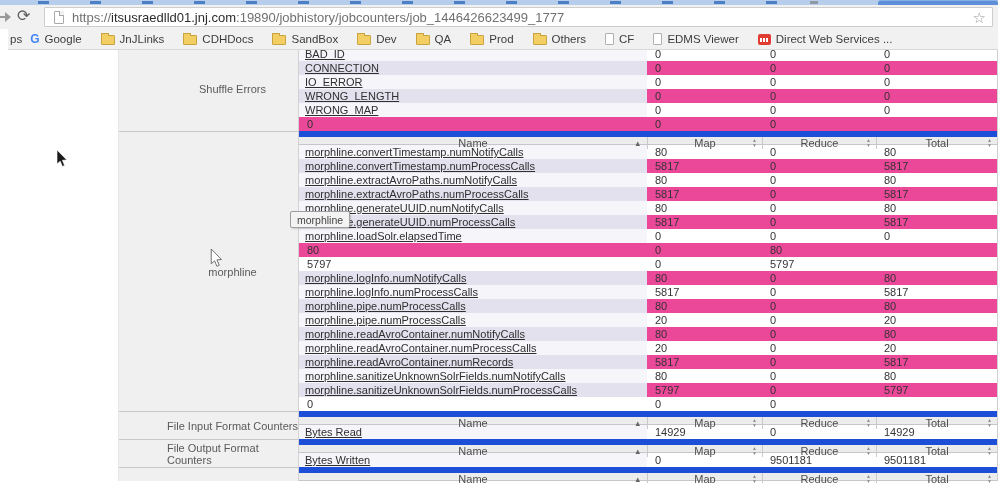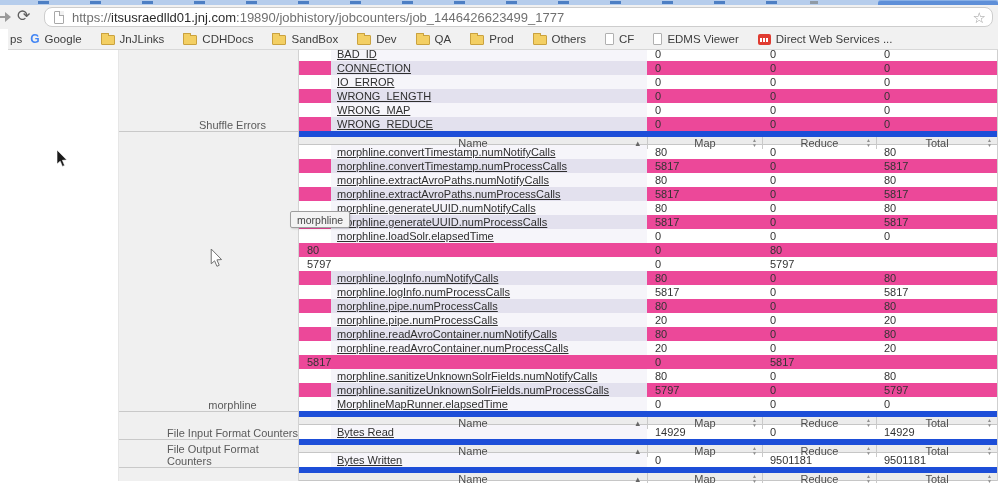--- a/index.html
+++ b/index.html
@@ -11,21 +11,21 @@
   .strip-dashes { position:absolute; left:38px; top:1px; width:770px; height:3px;
     background:repeating-linear-gradient(90deg,#4d7fc4 0 11px,transparent 11px 52px); }
   .strip-bar { position:absolute; right:0; top:0; width:120px; height:5px; background:#5e8fd8; border-radius:3px 3px 0 0; border-top:1px solid #89b0e6; }
   .strip-dot { position:absolute; left:810px; top:1px; width:8px; height:3px; background:#8f9aa5; }
 
   
   .toolbar { position:absolute; left:0; top:5px; width:998px; height:24px; background:#f1f1f1; }
   .fwd-icon { position:absolute; left:-6px; top:4px; color:#9a9a9a; }
   .reload-icon { position:absolute; left:17px; top:1px; font-size:16px; color:#5f5f5f; cursor:default; }
   .omnibox { position:absolute; left:44px; top:2px; width:949px; height:20px; background:#fff;
-    border:1px solid #cdcdcd; border-radius:8px; display:flex; align-items:center; }
+    border:1px solid #cdcdcd; border-radius:1px; display:flex; align-items:center; }
   .doc-favicon { width:10px; height:13px; background:#fff; border:1px solid #a8a8a8; border-radius:1px; margin:0 8px 0 9px; position:relative; }
   .doc-favicon::after { content:""; position:absolute; right:-1px; top:-1px; width:4px; height:4px; background:#f1f1f1; border-left:1px solid #a8a8a8; border-bottom:1px solid #a8a8a8; }
   .url-text { font-size:13px; color:#707070; white-space:nowrap; }
   .url-text .host { color:#2b2b2b; }
   .star-icon { position:absolute; right:6px; top:1px; font-size:15px; color:#9b9b9b; }
 
   
   .bookmarks { position:absolute; left:8px; top:29px; width:998px; height:21px; background:#f1f1f1;
     border-bottom:1px solid #d8d8d8; display:flex; align-items:center; font-size:11.5px; color:#3c3c3c; }
   .apps-partial { margin-left:2px; margin-right:8px; color:#3c3c3c; }
@@ -37,32 +37,32 @@
   .ico-page { width:9px; height:12px; background:#fff; border:1px solid #b0b0b0; border-radius:1px; }
   .ico-red { width:13px; height:11px; background:#e03c31; border-radius:2px; position:relative; }
   .ico-red::after { content:""; position:absolute; left:2px; right:2px; bottom:3px; height:4px;
     background:repeating-linear-gradient(90deg,#fff 0 2px,transparent 2px 3px); }
 
   
   .page { position:absolute; left:0; top:50px; width:998px; height:433px; background:#fff; overflow:hidden; }
   .ctable { position:absolute; left:118px; top:-3px; width:880px; font-size:11px; color:#333; border-left:1px solid #e6e6e6; }
   .section { display:flex; }
   .gcell { width:182px; background:#f0f0f0; border-right:1px solid #d2d2d2; border-top:1px solid #c9c9c9;
-    display:flex; align-items:flex-end; justify-content:center; color:#5a5a5a;padding-left:48px; }
+    display:flex; align-items:center; justify-content:center; color:#5a5a5a;padding-left:48px; }
   .section:first-child .gcell { border-top:none; }
   .rowswrap { width:698px; }
   .hrow { display:grid; grid-template-columns:348px 115px 114px 121px; height:14px; background:#ececec;
     border-top:6px solid #1d4ed8; border-bottom:1px solid #c6c6c6; color:#4d4d4d; }
   .hc { position:relative; display:flex; align-items:center; justify-content:center; border-left:1px solid #c9c9c9; cursor:pointer; }
   .hc:first-child { border-left:none; }
   .sort-asc { position:absolute; right:7px; top:1px; font-size:9px; color:#666; line-height:11px; }
   .sort-both { position:absolute; right:5px; top:1px; display:flex; flex-direction:column; font-size:5px; color:#8f8f8f; line-height:5px; }
   .drow { display:grid; grid-template-columns:348px 115px 114px 121px; height:14px; line-height:14px; background:#fff; }
   .drow.even { background:#eef0f8; }
-  .c-name { padding-left:6px; overflow:hidden; white-space:nowrap;margin-left:32px; }
+  .c-name { padding-left:6px; overflow:hidden; white-space:nowrap; }
   .drow.odd .c-name { background:#f6f5fa; }
   .drow.even { background:#ec4899; }
   .drow.even .c-name { background:#e3e1ee; }
   .c-name a { color:#2f2f2f; text-decoration:underline; cursor:pointer; }
   .c-num { padding-left:8px; }
   .ctable { border-right:1px solid #cfcfcf; }
 
   
   .tooltip { position:absolute; left:290px; top:161px; height:17px; padding:1px 6px 0 6px; background:#f3f3f3;
     border:1px solid #9e9e9e; border-radius:2px; font-size:10.5px; color:#444; line-height:14px; box-shadow:1px 1px 2px rgba(0,0,0,.15); }
@@ -174,21 +174,20 @@
               <div class="c-num">0</div>
               <div class="c-num">0</div>
             </div>
             <div class="drow odd">
               <div class="c-name"><a>WRONG_MAP</a></div>
               <div class="c-num">0</div>
               <div class="c-num">0</div>
               <div class="c-num">0</div>
             </div>
             <div class="drow even">
-              <div class="c-name"><a>WRONG_REDUCE</a></div>
               <div class="c-num">0</div>
               <div class="c-num">0</div>
               <div class="c-num">0</div>
             </div>
           </div>
         </div>
         <div class="section">
           <div class="gcell">
             <span>morphline</span>
           </div>
@@ -302,38 +301,38 @@
               <div class="c-num">0</div>
               <div class="c-num">80</div>
             </div>
             <div class="drow odd">
               <div class="c-name"><a>morphline.readAvroContainer.numProcessCalls</a></div>
               <div class="c-num">20</div>
               <div class="c-num">0</div>
               <div class="c-num">20</div>
             </div>
             <div class="drow even">
+              <div class="c-name"><a>morphline.readAvroContainer.numRecords</a></div>
               <div class="c-num">5817</div>
               <div class="c-num">0</div>
               <div class="c-num">5817</div>
             </div>
             <div class="drow odd">
               <div class="c-name"><a>morphline.sanitizeUnknownSolrFields.numNotifyCalls</a></div>
               <div class="c-num">80</div>
               <div class="c-num">0</div>
               <div class="c-num">80</div>
             </div>
             <div class="drow even">
               <div class="c-name"><a>morphline.sanitizeUnknownSolrFields.numProcessCalls</a></div>
               <div class="c-num">5797</div>
               <div class="c-num">0</div>
               <div class="c-num">5797</div>
             </div>
             <div class="drow odd">
-              <div class="c-name"><a>MorphlineMapRunner.elapsedTime</a></div>
               <div class="c-num">0</div>
               <div class="c-num">0</div>
               <div class="c-num">0</div>
             </div>
           </div>
         </div>
         <div class="section">
           <div class="gcell">
             <span>File Input Format Counters</span>
           </div>

